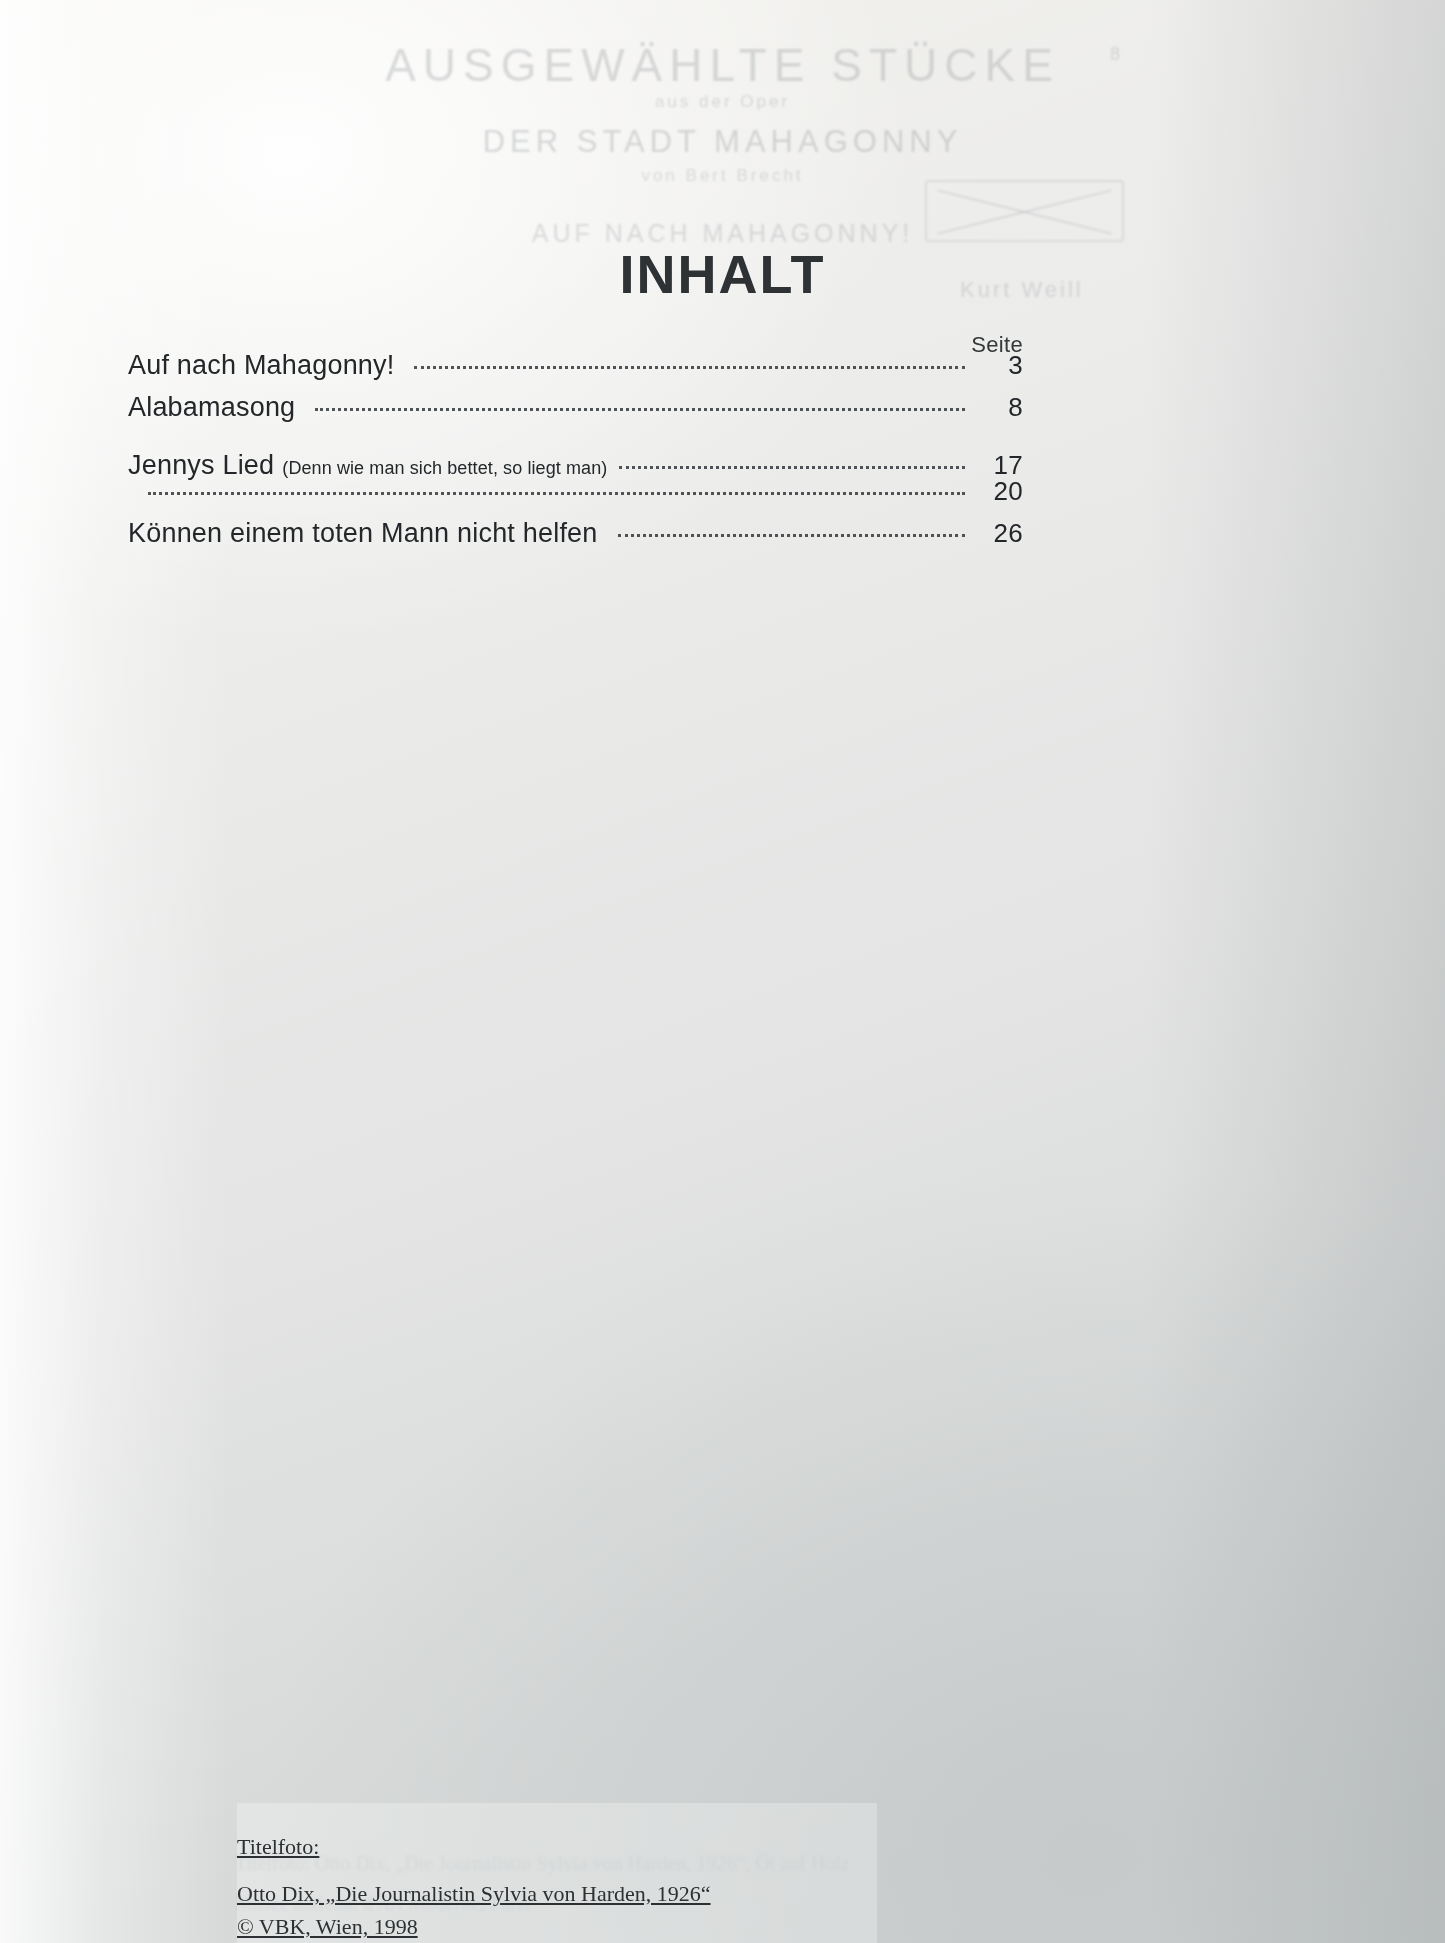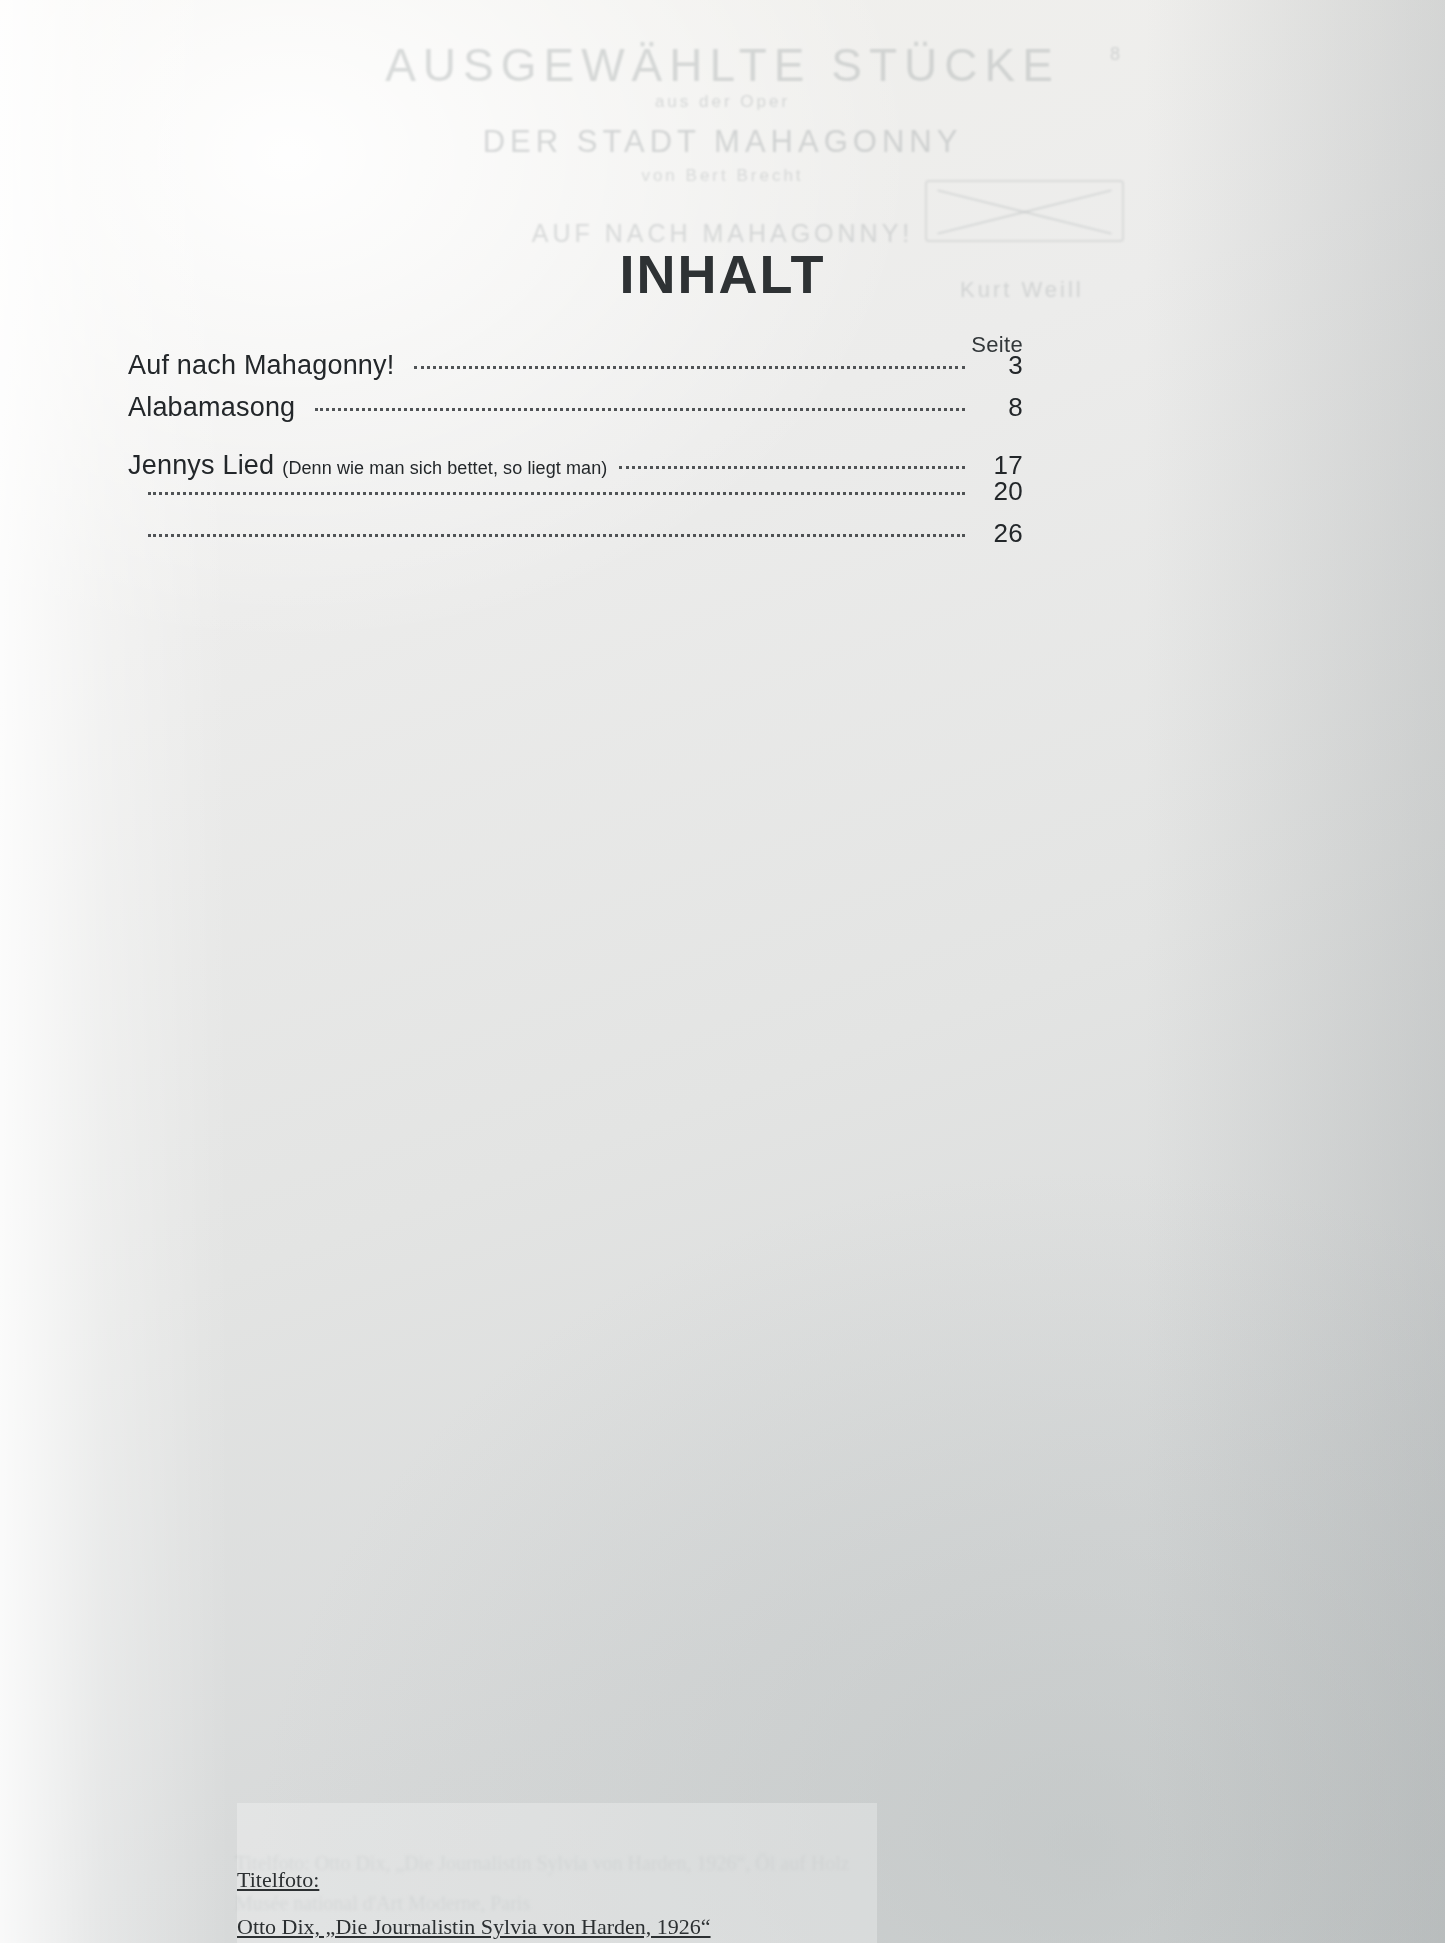--- a/index.html
+++ b/index.html
@@ -217,33 +217,35 @@
         <span class="toc-page">17</span>
       </div>
 
       <div class="toc-row">
         <span class="toc-sub"></span>
         <span class="toc-dots"></span>
         <span class="toc-page">20</span>
       </div>
 
       <div class="toc-row">
+        <span class="toc-title">Können einem toten Mann nicht helfen</span>
         <span class="toc-sub"></span>
         <span class="toc-dots"></span>
         <span class="toc-page">26</span>
       </div>
 
     </div>
   </div>
 
   <div class="bleed-bottom">
     <div>Titelfoto: Otto Dix, „Die Journalistin Sylvia von Harden, 1926“, Öl auf Holz</div>
     <div>Musée national d'Art Moderne, Paris</div>
   </div>
 
   <div class="credit-box-bg"></div>
   <div id="credits">
     <div class="cr-line">Titelfoto:</div>
     <div class="cr-gap"></div>
     <div class="cr-line">Otto Dix, „Die Journalistin Sylvia von Harden, 1926“</div>
+    <div class="cr-line">© VBK, Wien, 1998</div>
   </div>
 
 </div>
 
 </body></html>

